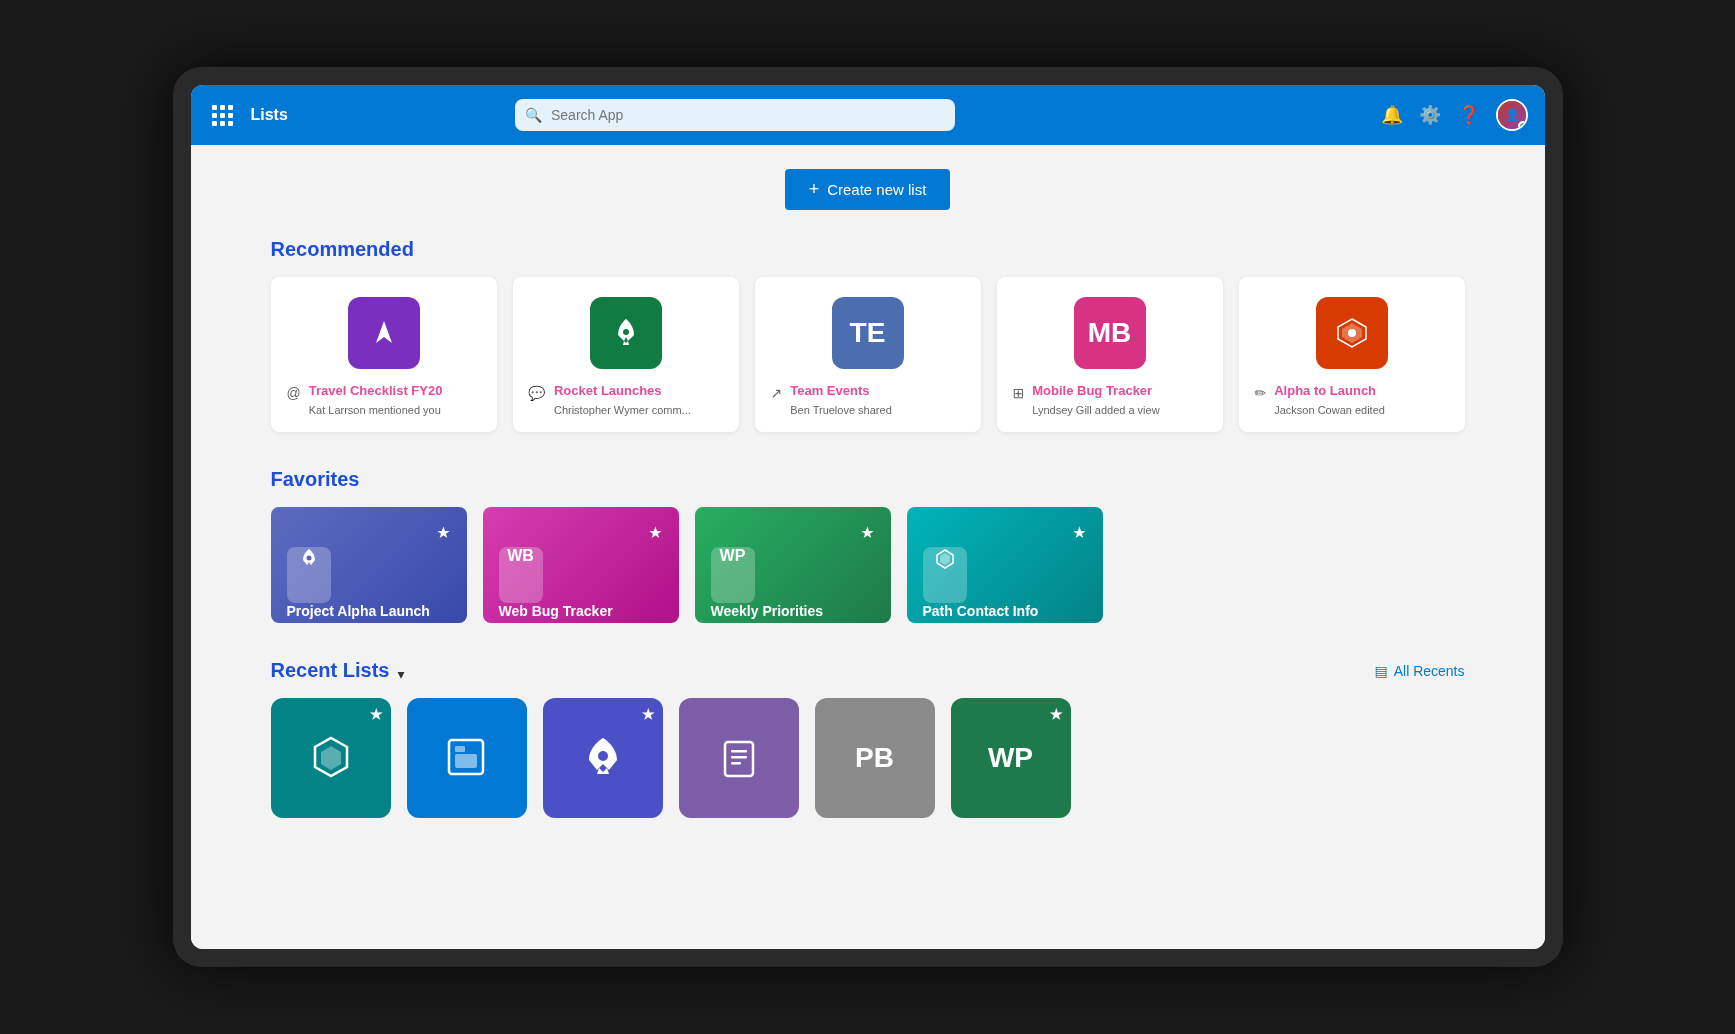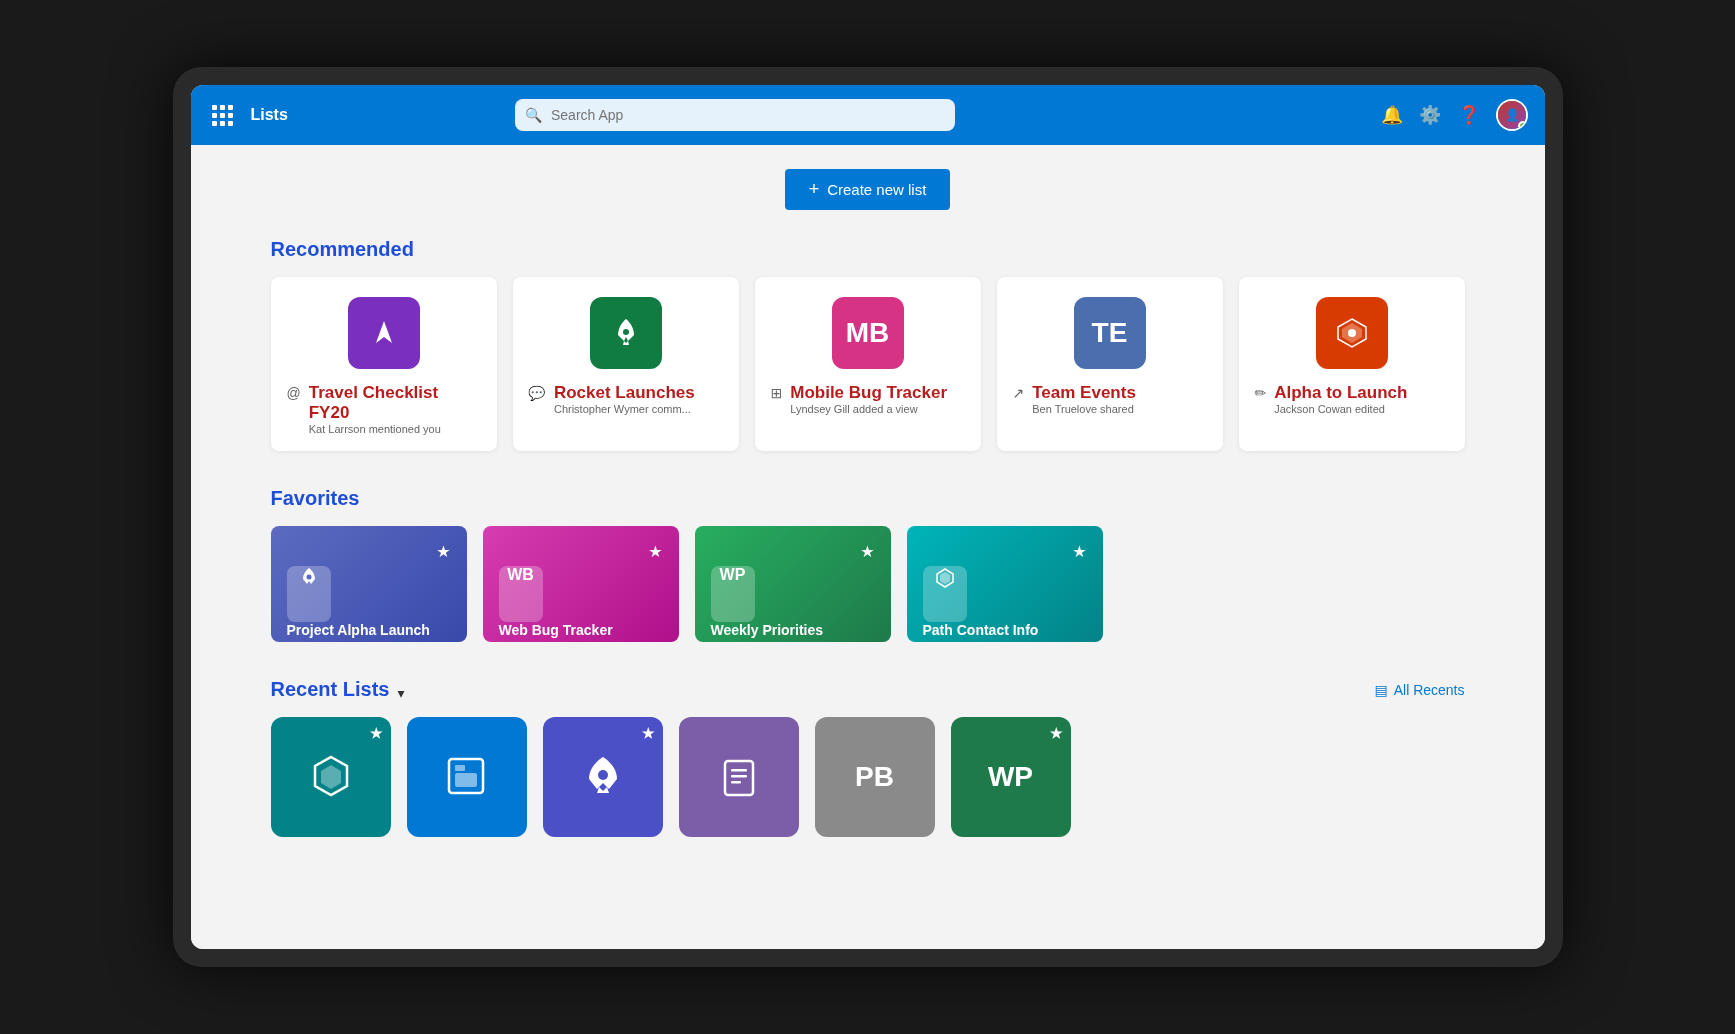--- a/index.html
+++ b/index.html
@@ -198,24 +198,24 @@
       width: 100%;
     }
     .rec-card-icon-small {
       color: #666;
       font-size: 14px;
       margin-top: 2px;
       flex-shrink: 0;
     }
     .rec-card-info {}
     .rec-card-title {
-      font-size: 17px;
+      font-size: 13px;
       font-weight: 600;
-      color: #b91c1c;
-      margin-bottom: 0;
+      color: #ec4899;
+      margin-bottom: 6px;
     }
     .rec-card-sub {
       font-size: 11px;
       color: #666;
       white-space: nowrap;
       overflow: hidden;
       text-overflow: ellipsis;
       max-width: 140px;
     }
     
@@ -397,40 +397,40 @@
               <span class="rec-card-icon-small">💬</span>
               <div class="rec-card-info">
                 <div class="rec-card-title">Rocket Launches</div>
                 <div class="rec-card-sub">Christopher Wymer comm...</div>
               </div>
             </div>
           </div>
 
           <div class="rec-card">
             <div class="rec-icon-wrap">
+              <div class="rec-icon" style="background: #4B6EAF; font-size:28px; font-weight:700;">TE</div>
+            </div>
+            <div class="rec-card-bottom">
+              <span class="rec-card-icon-small">↗</span>
+              <div class="rec-card-info">
+                <div class="rec-card-title">Team Events</div>
+                <div class="rec-card-sub">Ben Truelove shared</div>
+              </div>
+            </div>
+          </div>
+
+          <div class="rec-card">
+            <div class="rec-icon-wrap">
               <div class="rec-icon" style="background: #D63384; font-size:28px; font-weight:700;">MB</div>
             </div>
             <div class="rec-card-bottom">
               <span class="rec-card-icon-small">⊞</span>
               <div class="rec-card-info">
                 <div class="rec-card-title">Mobile Bug Tracker</div>
                 <div class="rec-card-sub">Lyndsey Gill added a view</div>
-              </div>
-            </div>
-          </div>
-
-          <div class="rec-card">
-            <div class="rec-icon-wrap">
-              <div class="rec-icon" style="background: #4B6EAF; font-size:28px; font-weight:700;">TE</div>
-            </div>
-            <div class="rec-card-bottom">
-              <span class="rec-card-icon-small">↗</span>
-              <div class="rec-card-info">
-                <div class="rec-card-title">Team Events</div>
-                <div class="rec-card-sub">Ben Truelove shared</div>
               </div>
             </div>
           </div>
 
           <div class="rec-card">
             <div class="rec-icon-wrap">
               <div class="rec-icon" style="background: #D83B01;">
                 <svg width="36" height="36" viewBox="0 0 36 36" fill="white">
                   <path d="M18 4 L32 12 L32 24 L18 32 L4 24 L4 12 Z" stroke="white" stroke-width="1.5" fill="none"></path>
                   <path d="M18 8 L28 14 L28 22 L18 28 L8 22 L8 14 Z" fill="rgba(255,255,255,0.3)"></path>

